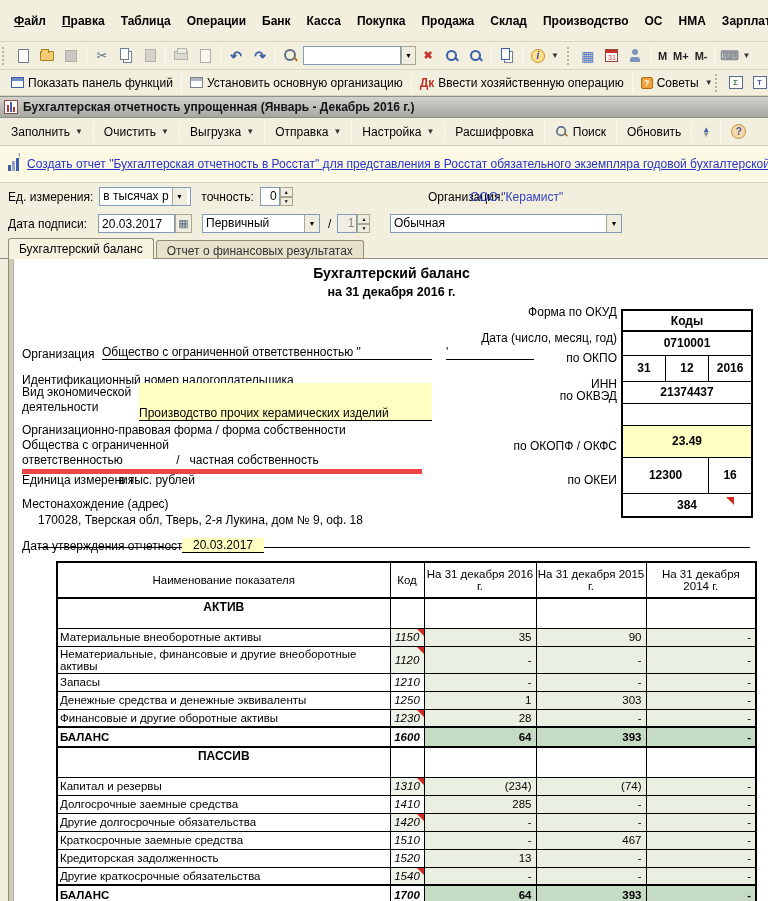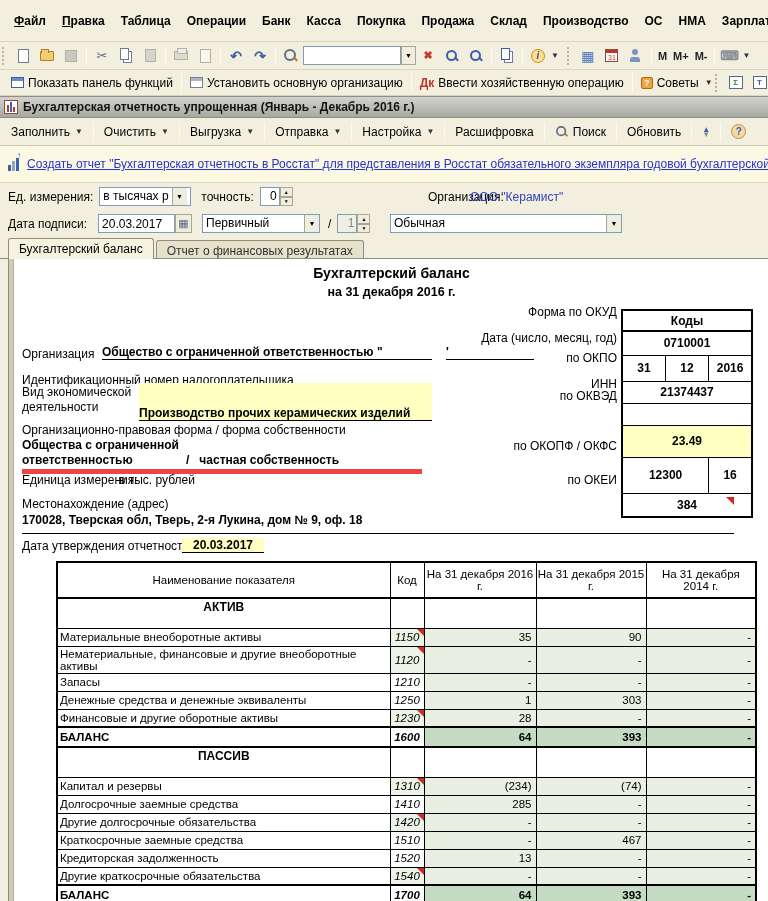--- a/index.html
+++ b/index.html
@@ -104,21 +104,21 @@
 
   .tabstrip { height:22px; display:flex; align-items:flex-end; padding-left:8px; border-bottom:1px solid #8F8D7C; }
   .tab { border:1px solid #8F8D7C; border-bottom:none; border-radius:3px 3px 0 0; padding:3px 10px 2px; white-space:nowrap; }
   .tab.active { background:#F5F2E0; position:relative; top:1px; height:21px; }
   .tab.inactive { background:#E5E1CA; height:18px; margin-left:2px; color:#333; }
 
   
   .formwrap { height:642px; margin-left:8px; border-left:1px solid #8F8D7C; background:#CFCBB4; }
   .sheet { position:relative; height:100%; margin-left:4px; background:#fff; border-left:1px solid #B9B5A0; overflow:hidden; }
   .abs { position:absolute; }
-  .b { font-weight:bold; }
+  .b { font-weight:normal; }
   .ul { border-bottom:1px solid #000; }
   .yell { background:#FFFFC2; }
   .rlbl { text-align:right; }
   .formtitle { left:0; width:755px; text-align:center; font-weight:bold; font-size:14px; }
   .formsub { left:0; width:755px; text-align:center; font-weight:bold; font-size:12.5px; }
 
   table.codes { position:absolute; left:607px; top:18px; width:132px; border-collapse:collapse; table-layout:fixed; }
   table.codes td { border:1px solid #000; text-align:center; font-weight:bold; vertical-align:middle; font-size:12px; }
   table.codes { border:2px solid #000;margin-top:32px; }
   table.codes tr.hdr td { border-bottom:2px solid #000; }
@@ -460,21 +460,21 @@
     <span>частная собственность</span>
   </div>
   <div class="abs rlbl" style="top:180px;left:440px;width:163px;">по ОКОПФ / ОКФС</div>
 
   <div class="abs" style="top:214px;left:8px;">Единица измерения:</div>
   <div class="abs" style="top:214px;left:105px;">в тыс. рублей</div>
   <div class="abs rlbl" style="top:214px;left:480px;width:123px;">по ОКЕИ</div>
 
   <div class="abs" style="top:238px;left:8px;">Местонахождение (адрес)</div>
   <div class="abs marker" style="top:238px;left:712px;"></div>
-  <div class="abs b ul" style="top:254px;left:8px;width:712px;padding-bottom:6px;">170028, Тверская обл, Тверь, 2-я Лукина, дом № 9, оф. 18</div>
+  <div class="abs b ul" style="top:254px;left:24px;width:712px;padding-bottom:20px;">170028, Тверская обл, Тверь, 2-я Лукина, дом № 9, оф. 18</div>
 
   <div class="abs" style="top:280px;left:8px;">Дата утверждения отчетности</div>
   <div class="abs b ul yell" style="top:279px;left:168px;width:82px;text-align:center;">20.03.2017</div>
 
   <table class="bal">
     <colgroup>
           <col style="width:333px;">
           <col style="width:34px;">
           <col style="width:112px;">
           <col style="width:110px;">

